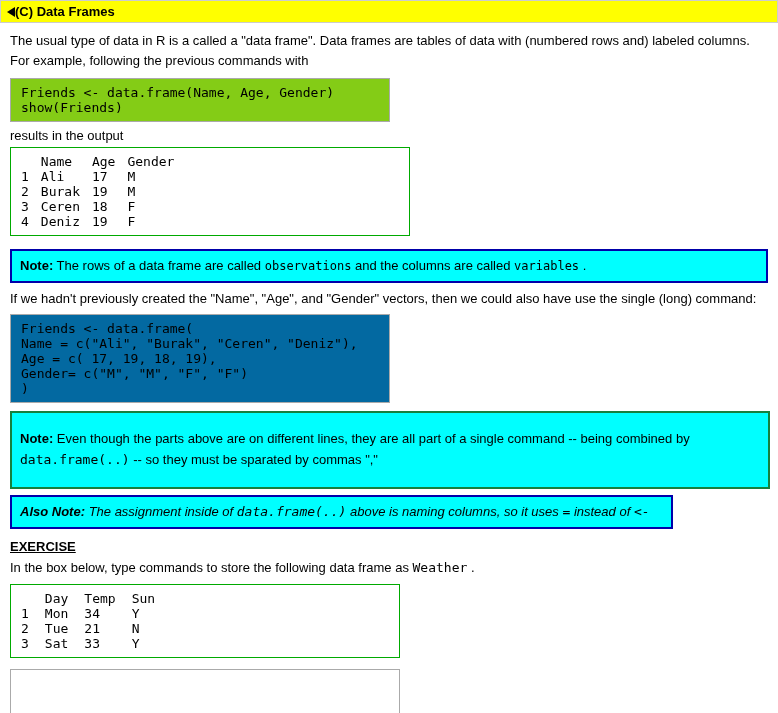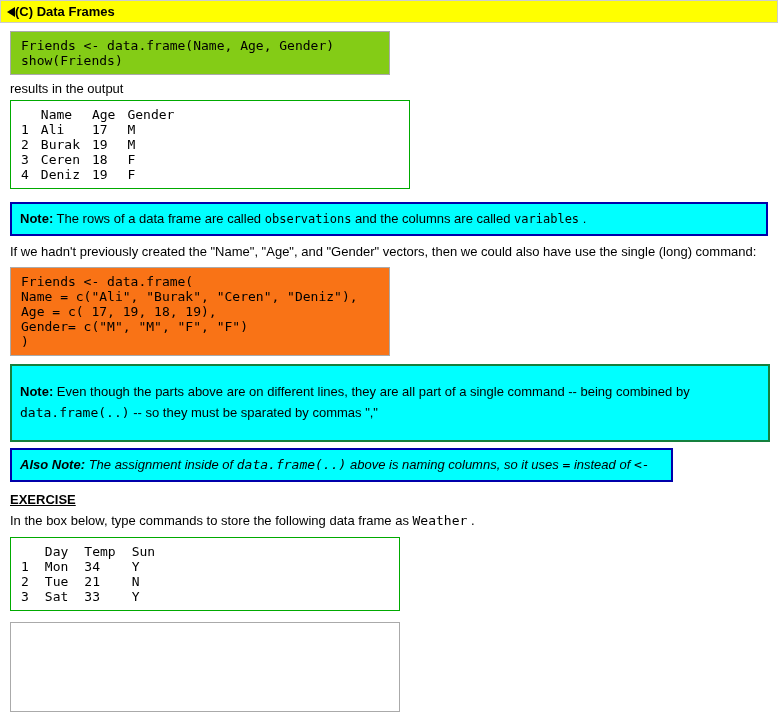--- a/index.html
+++ b/index.html
@@ -91,21 +91,21 @@
       font-size: 12px;
     }
 
     .normal-text {
       margin-bottom: 6px;
       line-height: 1.5;
     }
 
     
     .code-block2 {
-      background: #f97316;
+      background: #0369a1;
       border: 1px solid #aaa;
       padding: 6px 10px;
       font-family: monospace;
       font-size: 13px;
       margin-bottom: 8px;
       display: inline-block;
       min-width: 380px;
     }
 
     
@@ -196,20 +196,24 @@
 <body>
 
 <div class="header-bar">
   <span class="triangle-icon"></span>
   <span>(C) Data Frames</span>
 </div>
 
 <div class="main-content">
 
   
+  <p class="intro-text">
+    <span>The usual type of data in R is a called a "data frame". Data frames are tables of data with (numbered rows and) labeled columns.</span><br>
+    <span>For example, following the previous commands with</span>
+  </p>
 
   
   <div class="code-block">
     <div>Friends &lt;- data.frame(Name, Age, Gender)</div>
     <div>show(Friends)</div>
   </div>
 
   
   <div class="results-label">results in the output</div>
 

